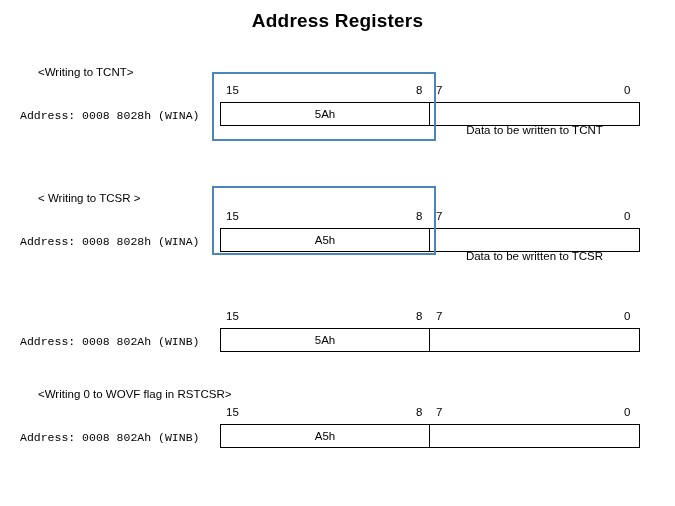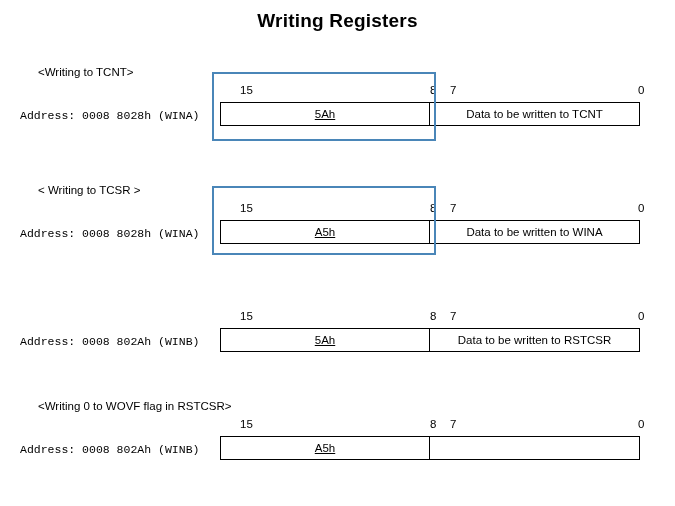--- a/index.html
+++ b/index.html
@@ -25,23 +25,23 @@
     font-weight: bold;
     letter-spacing: 0.2px;
   }
   .group {
     position: absolute;
     left: 0;
     width: 675px;
     height: 90px;
   }
   .g1 { top: 62px; }
-  .g2 { top: 180px; }
+  .g2 { top: 188px; }
   .g3 { top: 288px; }
-  .g4 { top: 396px; }
+  .g4 { top: 384px; }
 
   .caption {
     position: absolute;
     left: 38px;
     top: 4px;
     font-size: 11.5px;
     white-space: nowrap;
   }
   .addr {
     position: absolute;
@@ -53,21 +53,20 @@
   }
 
   
   .bits {
     position: absolute;
     left: 220px;
     top: 22px;
     width: 420px;
     height: 16px;
     font-size: 11.5px;
-    margin-left: 14px;
   }
   .bits span {
     position: absolute;
     top: 0;
   }
   .b15 { left: 6px; }
   .b8  { left: 196px; }
   .b7  { left: 216px; }
   .b0  { left: 404px; }
 
@@ -86,24 +85,24 @@
     box-sizing: border-box;
     height: 100%;
     display: flex;
     align-items: center;
     justify-content: center;
     font-size: 11.5px;
   }
   .cell-left {
     width: 50%;
     border-right: 1.5px solid #000000;
-    text-decoration: underline;
   }
   .cell-right {
     width: 50%;
+    margin-top: 16px;
   }
 
   
   .highlight {
     position: absolute;
     box-sizing: border-box;
     border: 2px solid #4a86b8;
     background: transparent;
     pointer-events: none;
   }
@@ -116,21 +115,21 @@
   .hl2 {
     left: 212px;
     top: 186px;
     width: 224px;
     height: 69px;
   }
 </style>
 </head>
 <body>
 
-<div class="title">Writing Registers</div>
+<div class="title">Address Registers</div>
 
 <div class="group g1">
   <div class="caption">&lt;Writing to TCNT&gt;</div>
   <div class="addr">Address: 0008 8028h (WINA)</div>
   <div class="bits">
     <span class="b15">15</span>
     <span class="b8">8</span>
     <span class="b7">7</span>
     <span class="b0">0</span>
   </div>
@@ -144,35 +143,34 @@
   <div class="caption">&lt; Writing to TCSR &gt;</div>
   <div class="addr">Address: 0008 8028h (WINA)</div>
   <div class="bits">
     <span class="b15">15</span>
     <span class="b8">8</span>
     <span class="b7">7</span>
     <span class="b0">0</span>
   </div>
   <div class="regbox">
     <div class="cell cell-left">A5h</div>
-    <div class="cell cell-right">Data to be written to WINA</div>
+    <div class="cell cell-right">Data to be written to TCSR</div>
   </div>
 </div>
 
 <div class="group g3">
   <div class="addr">Address: 0008 802Ah (WINB)</div>
   <div class="bits">
     <span class="b15">15</span>
     <span class="b8">8</span>
     <span class="b7">7</span>
     <span class="b0">0</span>
   </div>
   <div class="regbox">
     <div class="cell cell-left">5Ah</div>
-    <div class="cell cell-right">Data to be written to RSTCSR</div>
   </div>
 </div>
 
 <div class="group g4">
   <div class="caption">&lt;Writing 0 to WOVF flag in RSTCSR&gt;</div>
   <div class="addr">Address: 0008 802Ah (WINB)</div>
   <div class="bits">
     <span class="b15">15</span>
     <span class="b8">8</span>
     <span class="b7">7</span>

